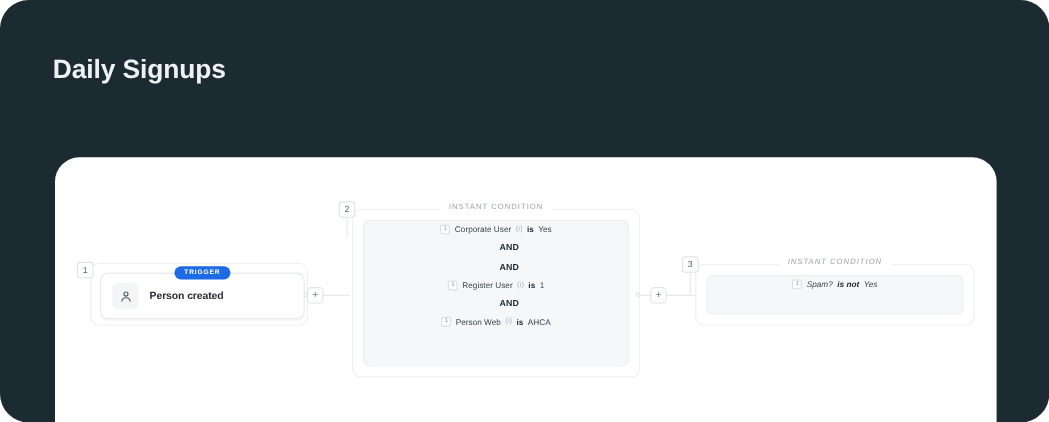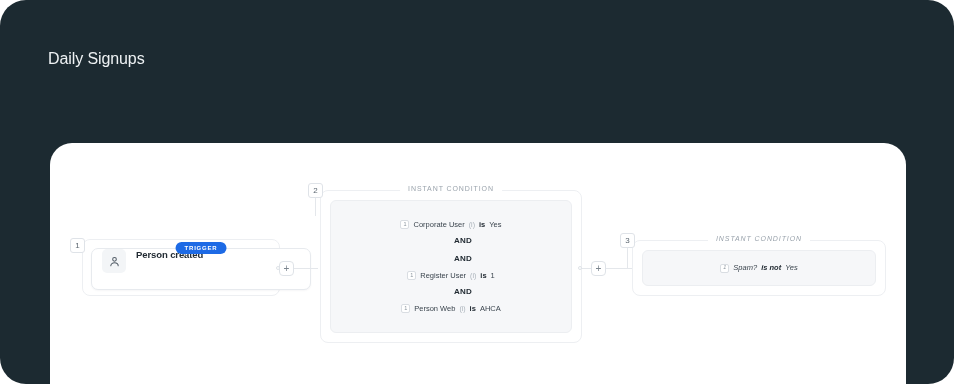--- a/index.html
+++ b/index.html
@@ -29,22 +29,22 @@
   }
   .headline {
     font-size: 36px;
     font-weight: 700;
     color: #ffffff;
     letter-spacing: -0.6px;
     line-height: 1.05;
   }
   .subhead {
     margin-top: 8px;
-    font-size: 16px;
-    font-weight: 400;
+    font-size: 24px;
+    font-weight: 700;
     color: #eef2f4;
     letter-spacing: -0.1px;
   }
 
   
   .canvas {
     position: absolute;
     left: 50px;
     top: 143px;
     width: 856px;
@@ -100,27 +100,27 @@
     color: #9aa3ac;
     font-weight: 400;
     white-space: nowrap;
   }
 
   
   .card-trigger {
     position: absolute;
     left: 8px;
     top: 8px;
-    width: 220px;
+    width: 186px;
     height: 42px;
     background: #ffffff;
     border: 1px solid #e7eaee;
     border-radius: 7px;
     display: flex;
-    align-items: flex-start;
+    align-items: center;
     padding: 0 10px;
     box-shadow: 0 1px 2px rgba(20,30,40,0.04);
   }
   .icon-box {
     width: 24px;
     height: 24px;
     background: #f3f5f7;
     border-radius: 5px;
     display: flex;
     align-items: center;
@@ -158,21 +158,20 @@
     left: 9px;
     top: 9px;
     right: 9px;
     bottom: 9px;
     background: #f6f7f9;
     border: 1px solid #eceef1;
     border-radius: 6px;
     display: flex;
     flex-direction: column;
     align-items: center;
-    justify-content: center;
   }
   .cond-row {
     display: flex;
     align-items: center;
     justify-content: center;
     gap: 4px;
     font-size: 7.5px;
     color: #3b454e;
     white-space: nowrap;
     line-height: 1;

